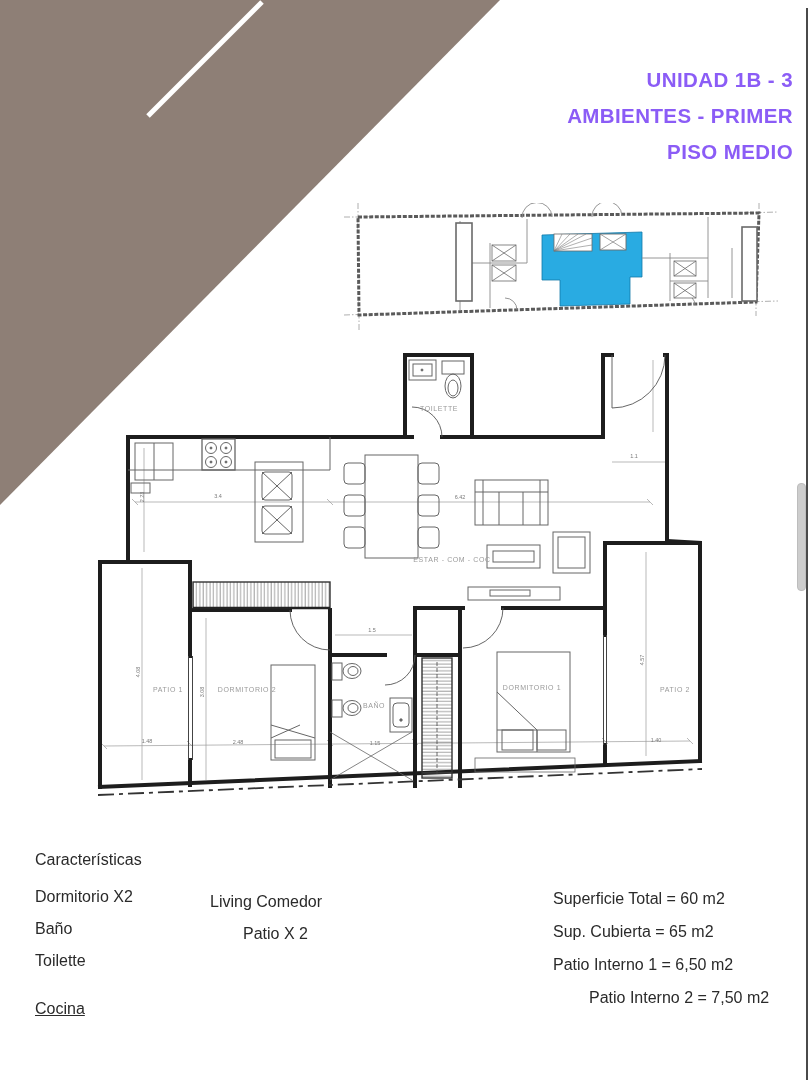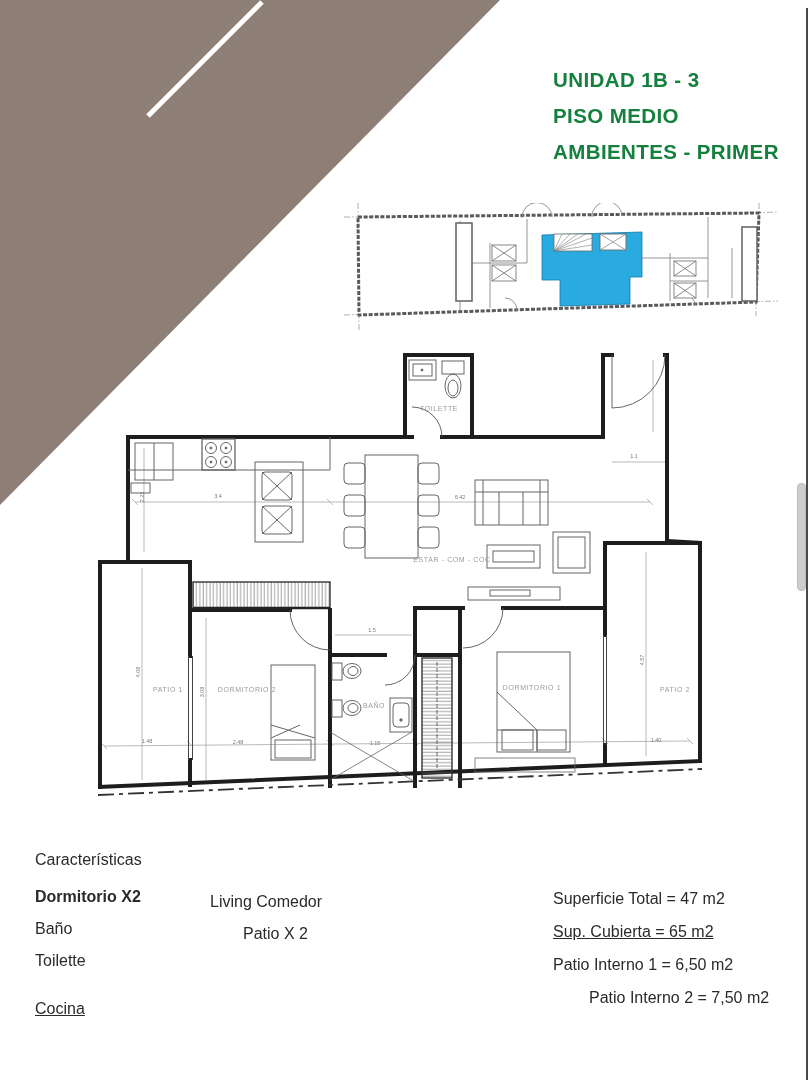--- a/index.html
+++ b/index.html
@@ -3,22 +3,22 @@
 <meta charset="utf-8">
 <style>
   html,body{margin:0;padding:0;background:#e8e8e8;}
   .page{
     position:relative;width:810px;height:1080px;background:#ffffff;
     overflow:hidden;font-family:"Liberation Sans", sans-serif;
   }
   .abs{position:absolute;}
   .title-block{
     left:553px;top:62px;width:240px;
-    font-size:20.5px;font-weight:bold;color:#15803d;
-    line-height:36px;letter-spacing:0.4px;
+    font-size:20.5px;font-weight:bold;color:#8b5cf6;
+    line-height:36px;letter-spacing:0.4px;text-align:right;
   }
   .watermark{
     left:148px;top:492px;width:540px;
     font-size:76px;font-weight:bold;color:#9e9e9e;opacity:0.5;
     letter-spacing:1px;white-space:nowrap;z-index:5;pointer-events:none;
   }
   .watermark .reg{font-size:15px;font-weight:normal;letter-spacing:0;vertical-align:-6px;}
   .footer-line{color:#2a2a2a;font-size:16px;white-space:nowrap;}
   .scroll-track{left:806px;top:8px;width:2px;height:1072px;background:#4a4a4a;}
   .scroll-thumb{left:797px;top:483px;width:7px;height:106px;background:#cdcdcd;border-radius:4px;border:1px solid #bdbdbd;}
@@ -32,22 +32,22 @@
 
 <div class="page">
 
   <svg class="abs" style="left:0;top:0;" width="520" height="520" viewBox="0 0 520 520">
     <polygon points="0,0 500,0 0,505" fill="#8E7F76"></polygon>
     <line x1="148" y1="116" x2="262" y2="2" stroke="#ffffff" stroke-width="5"></line>
   </svg>
 
   <div class="abs title-block">
     <div>UNIDAD 1B - 3</div>
+    <div>AMBIENTES - PRIMER</div>
     <div>PISO MEDIO</div>
-    <div>AMBIENTES - PRIMER</div>
   </div>
 
   <svg class="abs" style="left:340px;top:203px;" width="440" height="135" viewBox="0 0 440 135">
     <g stroke="#9a9a9a" stroke-width="0.8" stroke-dasharray="6 2 1.5 2">
       <line x1="4" y1="14" x2="34" y2="14"></line>
         <line x1="18" y1="0" x2="18" y2="28"></line>
       <line x1="404" y1="10" x2="438" y2="9"></line>
         <line x1="419" y1="0" x2="419" y2="24"></line>
       <line x1="4" y1="112" x2="34" y2="111"></line>
         <line x1="19" y1="98" x2="19" y2="128"></line>
@@ -288,29 +288,29 @@
       <text class="dim" x="285" y="405" text-anchor="middle">1.15</text>
       <text class="dim" x="282" y="292" text-anchor="middle">1.5</text>
       <text class="dim" x="554" y="320" transform="rotate(-90 554 320)" text-anchor="middle">4.57</text>
       <text class="dim" x="566" y="402" text-anchor="middle">1.40</text>
     </g>
   </svg>
 
 
   <div class="abs footer-line" style="left:35px;top:851px;">Características</div>
 
-  <div class="abs footer-line" style="left:35px;top:888px;font-weight:bold;">Dormitorio X2</div>
+  <div class="abs footer-line" style="left:35px;top:888px;">Dormitorio X2</div>
   <div class="abs footer-line" style="left:35px;top:920px;">Baño</div>
   <div class="abs footer-line" style="left:35px;top:952px;">Toilette</div>
   <div class="abs footer-line" style="left:35px;top:1000px;text-decoration:underline;">Cocina</div>
 
   <div class="abs footer-line" style="left:210px;top:893px;">Living Comedor</div>
   <div class="abs footer-line" style="left:210px;top:925px;margin-left:33px;">Patio X 2</div>
 
-  <div class="abs footer-line" style="left:553px;top:890px;">Superficie Total = 47 m2</div>
-  <div class="abs footer-line" style="left:553px;top:923px;text-decoration:underline;">Sup. Cubierta = 65  m2</div>
+  <div class="abs footer-line" style="left:553px;top:890px;">Superficie Total = 60 m2</div>
+  <div class="abs footer-line" style="left:553px;top:923px;">Sup. Cubierta = 65  m2</div>
   <div class="abs footer-line" style="left:553px;top:956px;">Patio Interno 1 = 6,50 m2</div>
   <div class="abs footer-line" style="left:553px;top:989px;margin-left:36px;">Patio Interno 2 = 7,50 m2</div>
 
   <div class="abs scroll-track"></div>
   <div class="abs scroll-thumb"></div>
 
 </div>
 
 </body></html>

